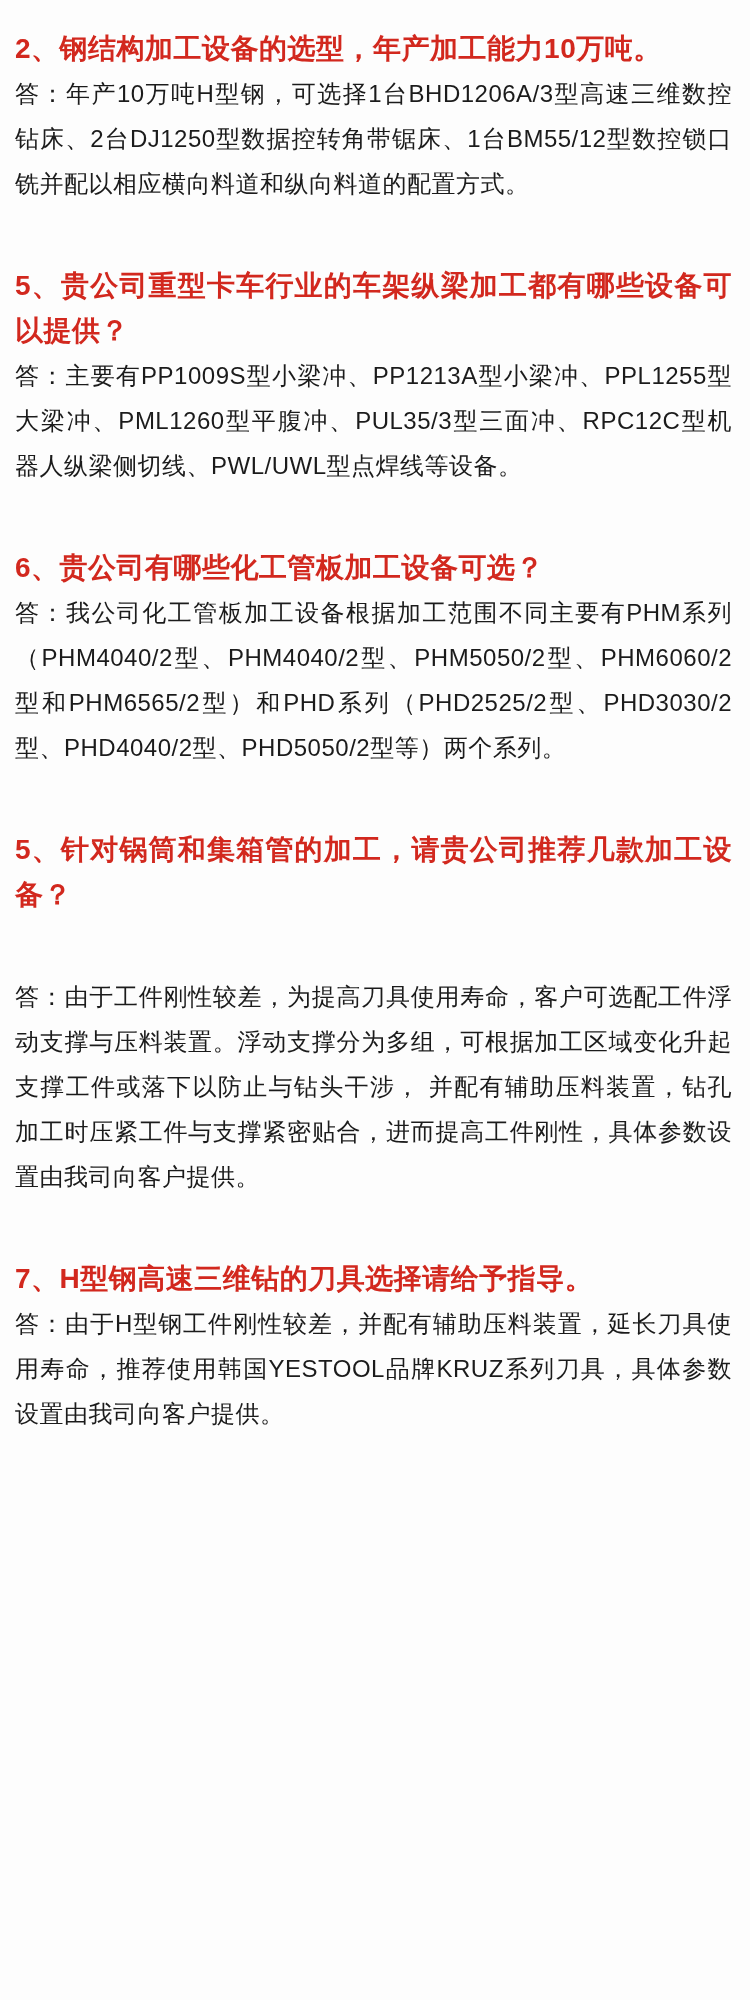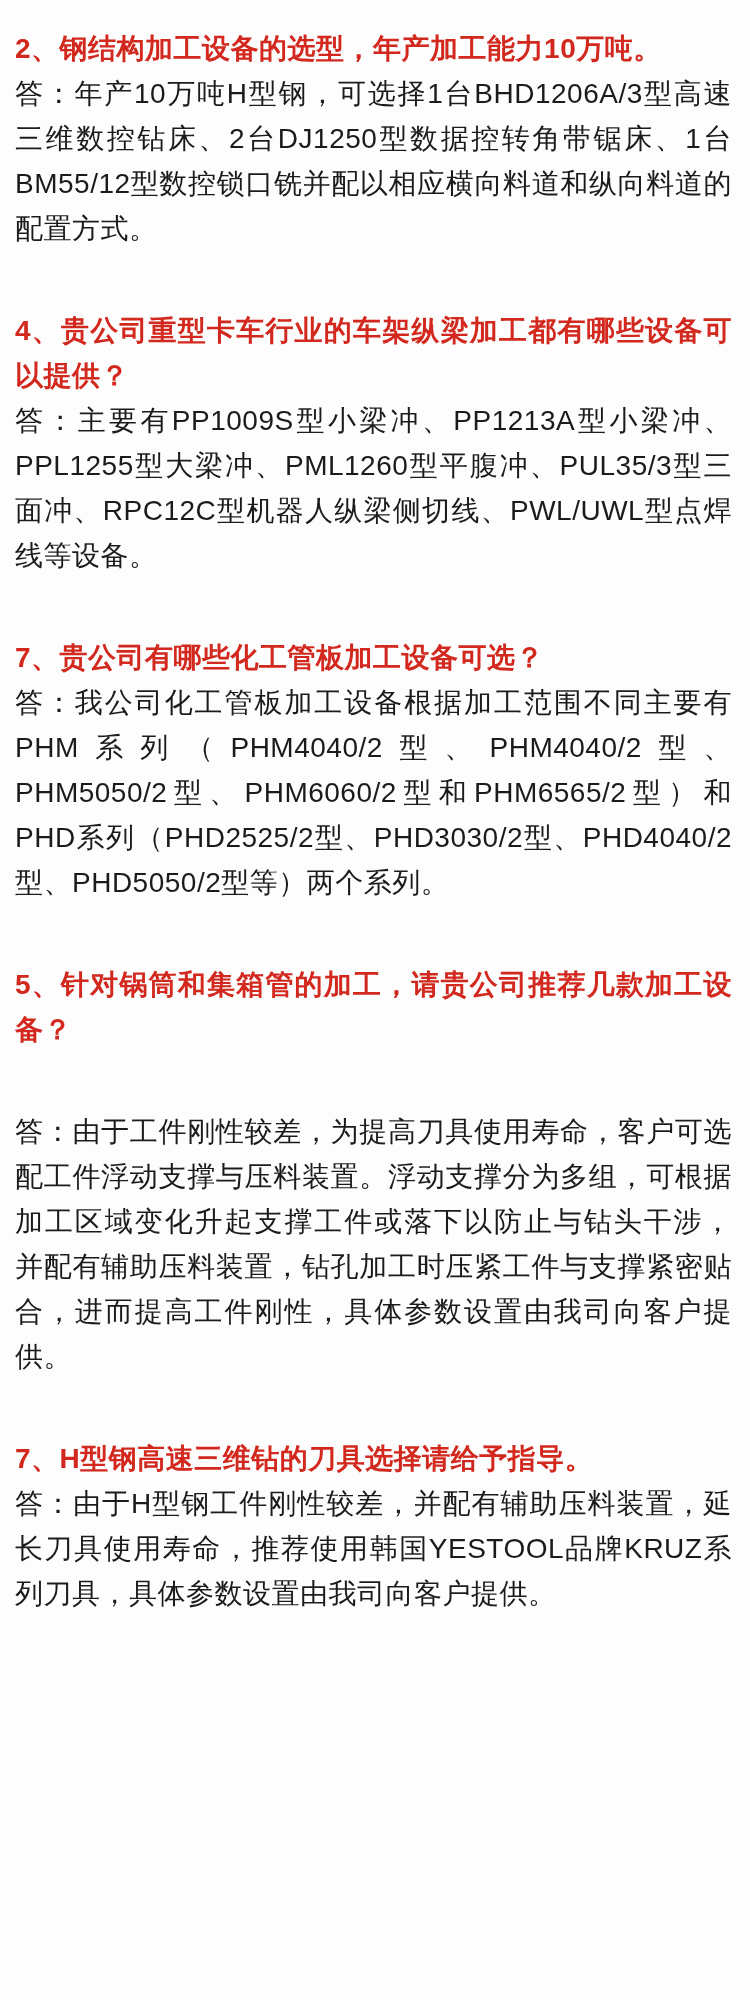--- a/index.html
+++ b/index.html
@@ -25,43 +25,43 @@
     color: #d2281e;
     font-weight: bold;
     font-size: 28px;
     line-height: 45px;
     text-align: justify;
     letter-spacing: 0.5px;
   }
   .faq-answer {
     color: #1b1b1b;
     font-weight: normal;
-    font-size: 28px;
+    font-size: 24px;
     line-height: 45px;
     text-align: justify;
     letter-spacing: 0.5px;
   }
 </style>
 </head>
 <body>
 
 <div class="doc">
 
   <div class="faq-section">
     <div class="faq-question">2、钢结构加工设备的选型，年产加工能力10万吨。</div>
     <div class="faq-answer">答：年产10万吨H型钢，可选择1台BHD1206A/3型高速三维数控钻床、2台DJ1250型数据控转角带锯床、1台BM55/12型数控锁口铣并配以相应横向料道和纵向料道的配置方式。</div>
   </div>
 
   <div class="faq-section">
-    <div class="faq-question">4、贵公司重型卡车行业的车架纵梁加工都有哪些设备可以提供？</div>
+    <div class="faq-question">5、贵公司重型卡车行业的车架纵梁加工都有哪些设备可以提供？</div>
     <div class="faq-answer">答：主要有PP1009S型小梁冲、PP1213A型小梁冲、PPL1255型大梁冲、PML1260型平腹冲、PUL35/3型三面冲、RPC12C型机器人纵梁侧切线、PWL/UWL型点焊线等设备。</div>
   </div>
 
   <div class="faq-section">
-    <div class="faq-question">7、贵公司有哪些化工管板加工设备可选？</div>
+    <div class="faq-question">6、贵公司有哪些化工管板加工设备可选？</div>
     <div class="faq-answer">答：我公司化工管板加工设备根据加工范围不同主要有PHM系列（PHM4040/2型、PHM4040/2型、PHM5050/2型、PHM6060/2型和PHM6565/2型）和PHD系列（PHD2525/2型、PHD3030/2型、PHD4040/2型、PHD5050/2型等）两个系列。</div>
   </div>
 
   <div class="faq-section">
     <div class="faq-question">5、针对锅筒和集箱管的加工，请贵公司推荐几款加工设备？</div>
   </div>
 
   <div class="faq-section">
     <div class="faq-answer">答：由于工件刚性较差，为提高刀具使用寿命，客户可选配工件浮动支撑与压料装置。浮动支撑分为多组，可根据加工区域变化升起支撑工件或落下以防止与钻头干涉， 并配有辅助压料装置，钻孔加工时压紧工件与支撑紧密贴合，进而提高工件刚性，具体参数设置由我司向客户提供。</div>
   </div>

